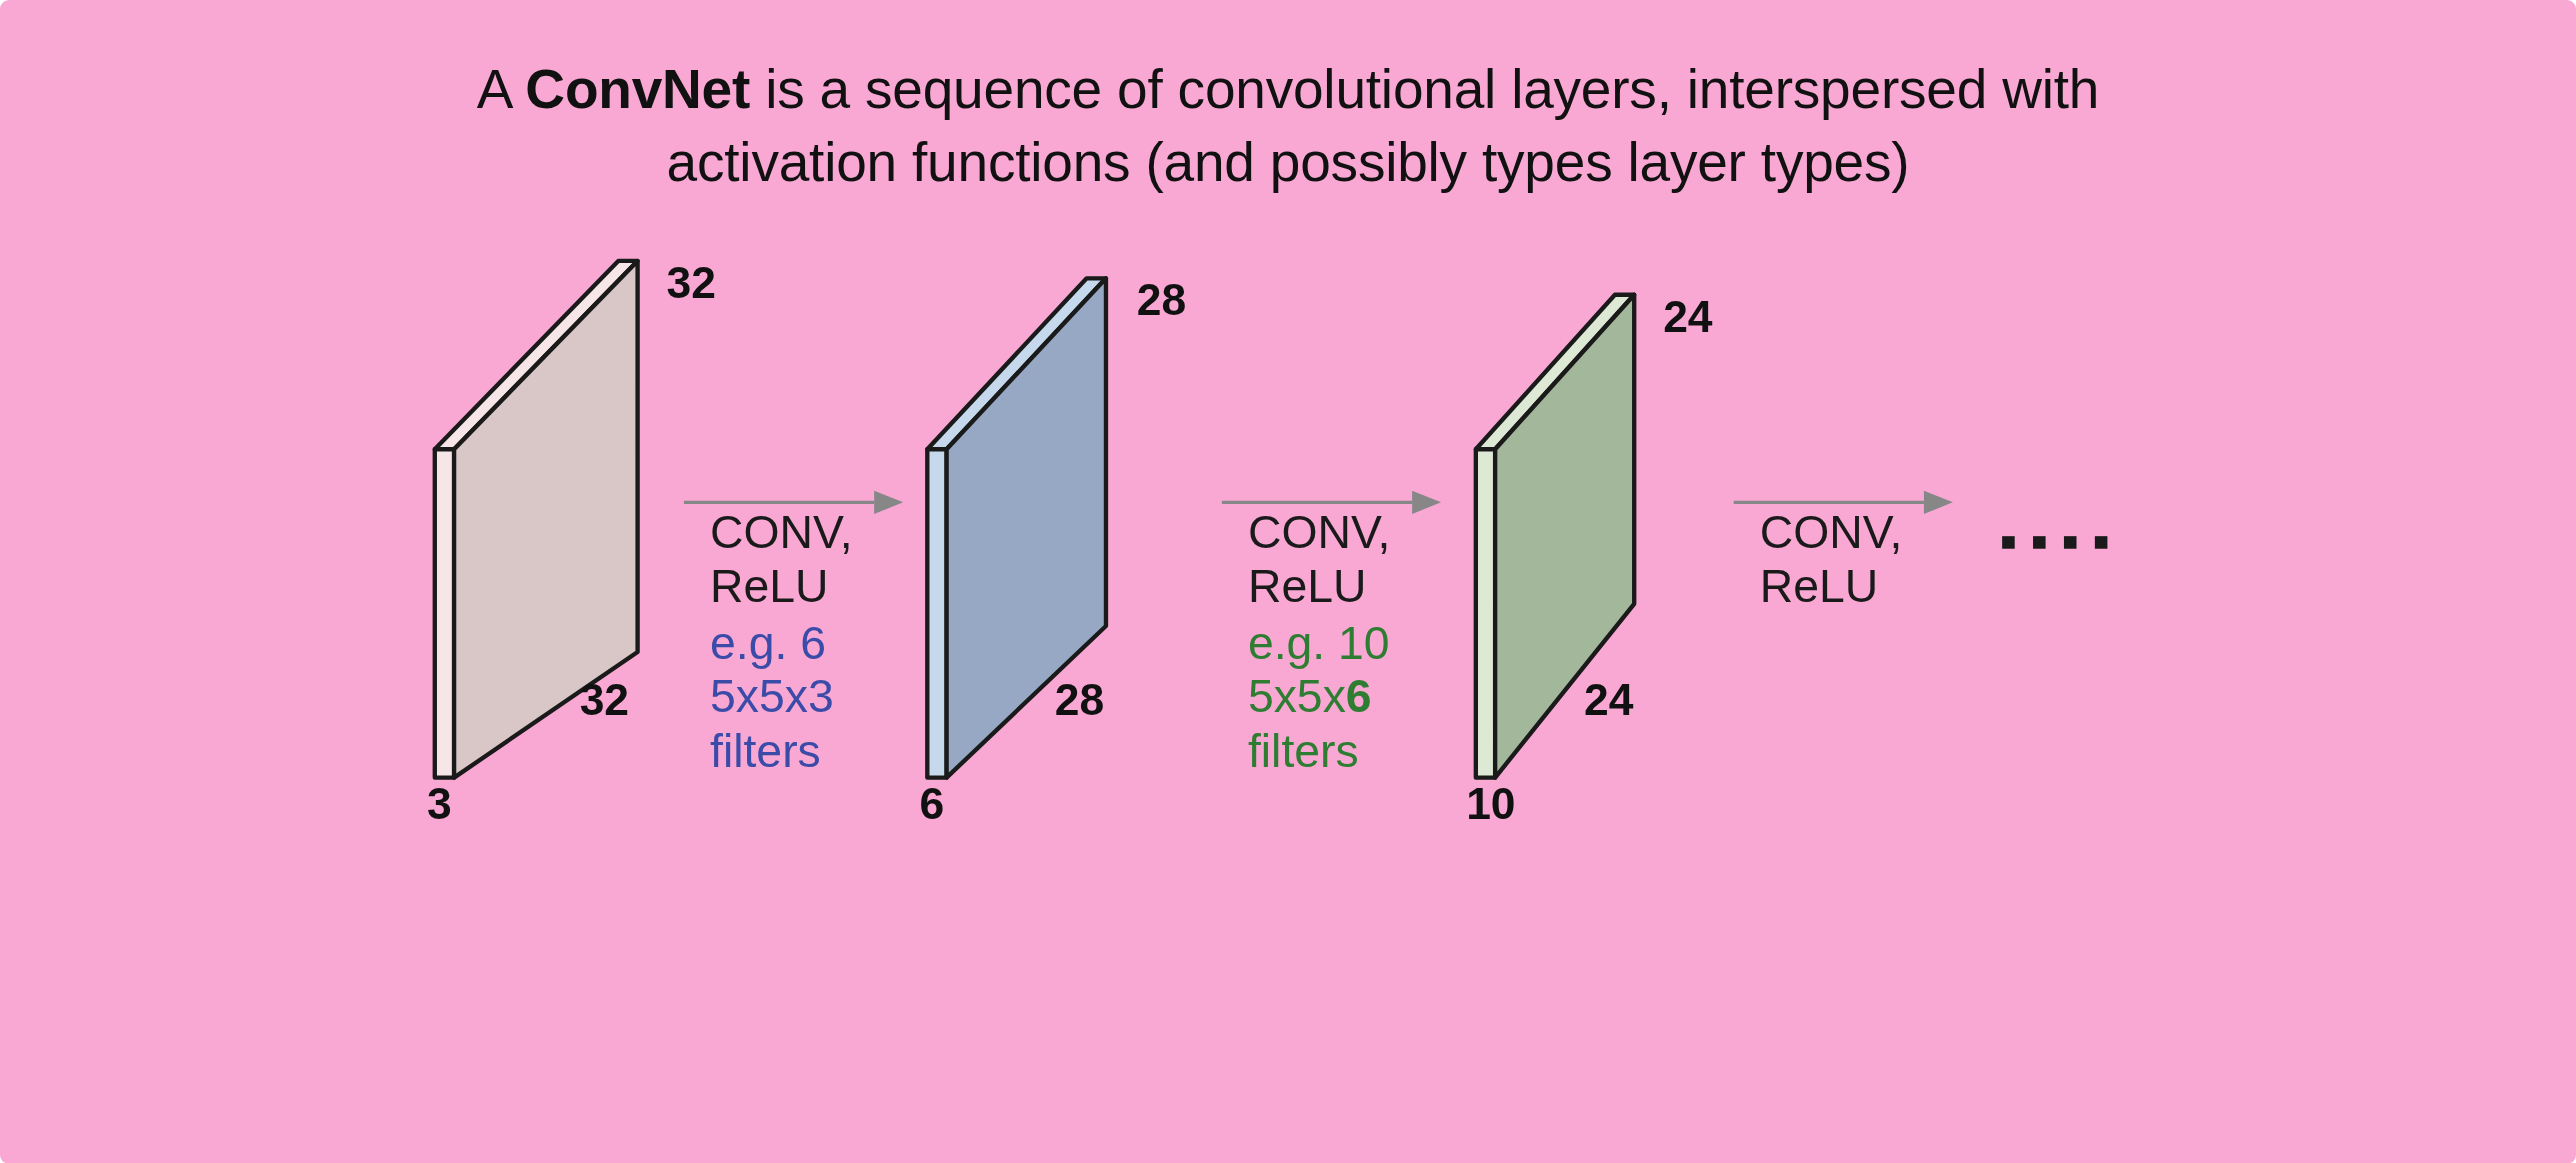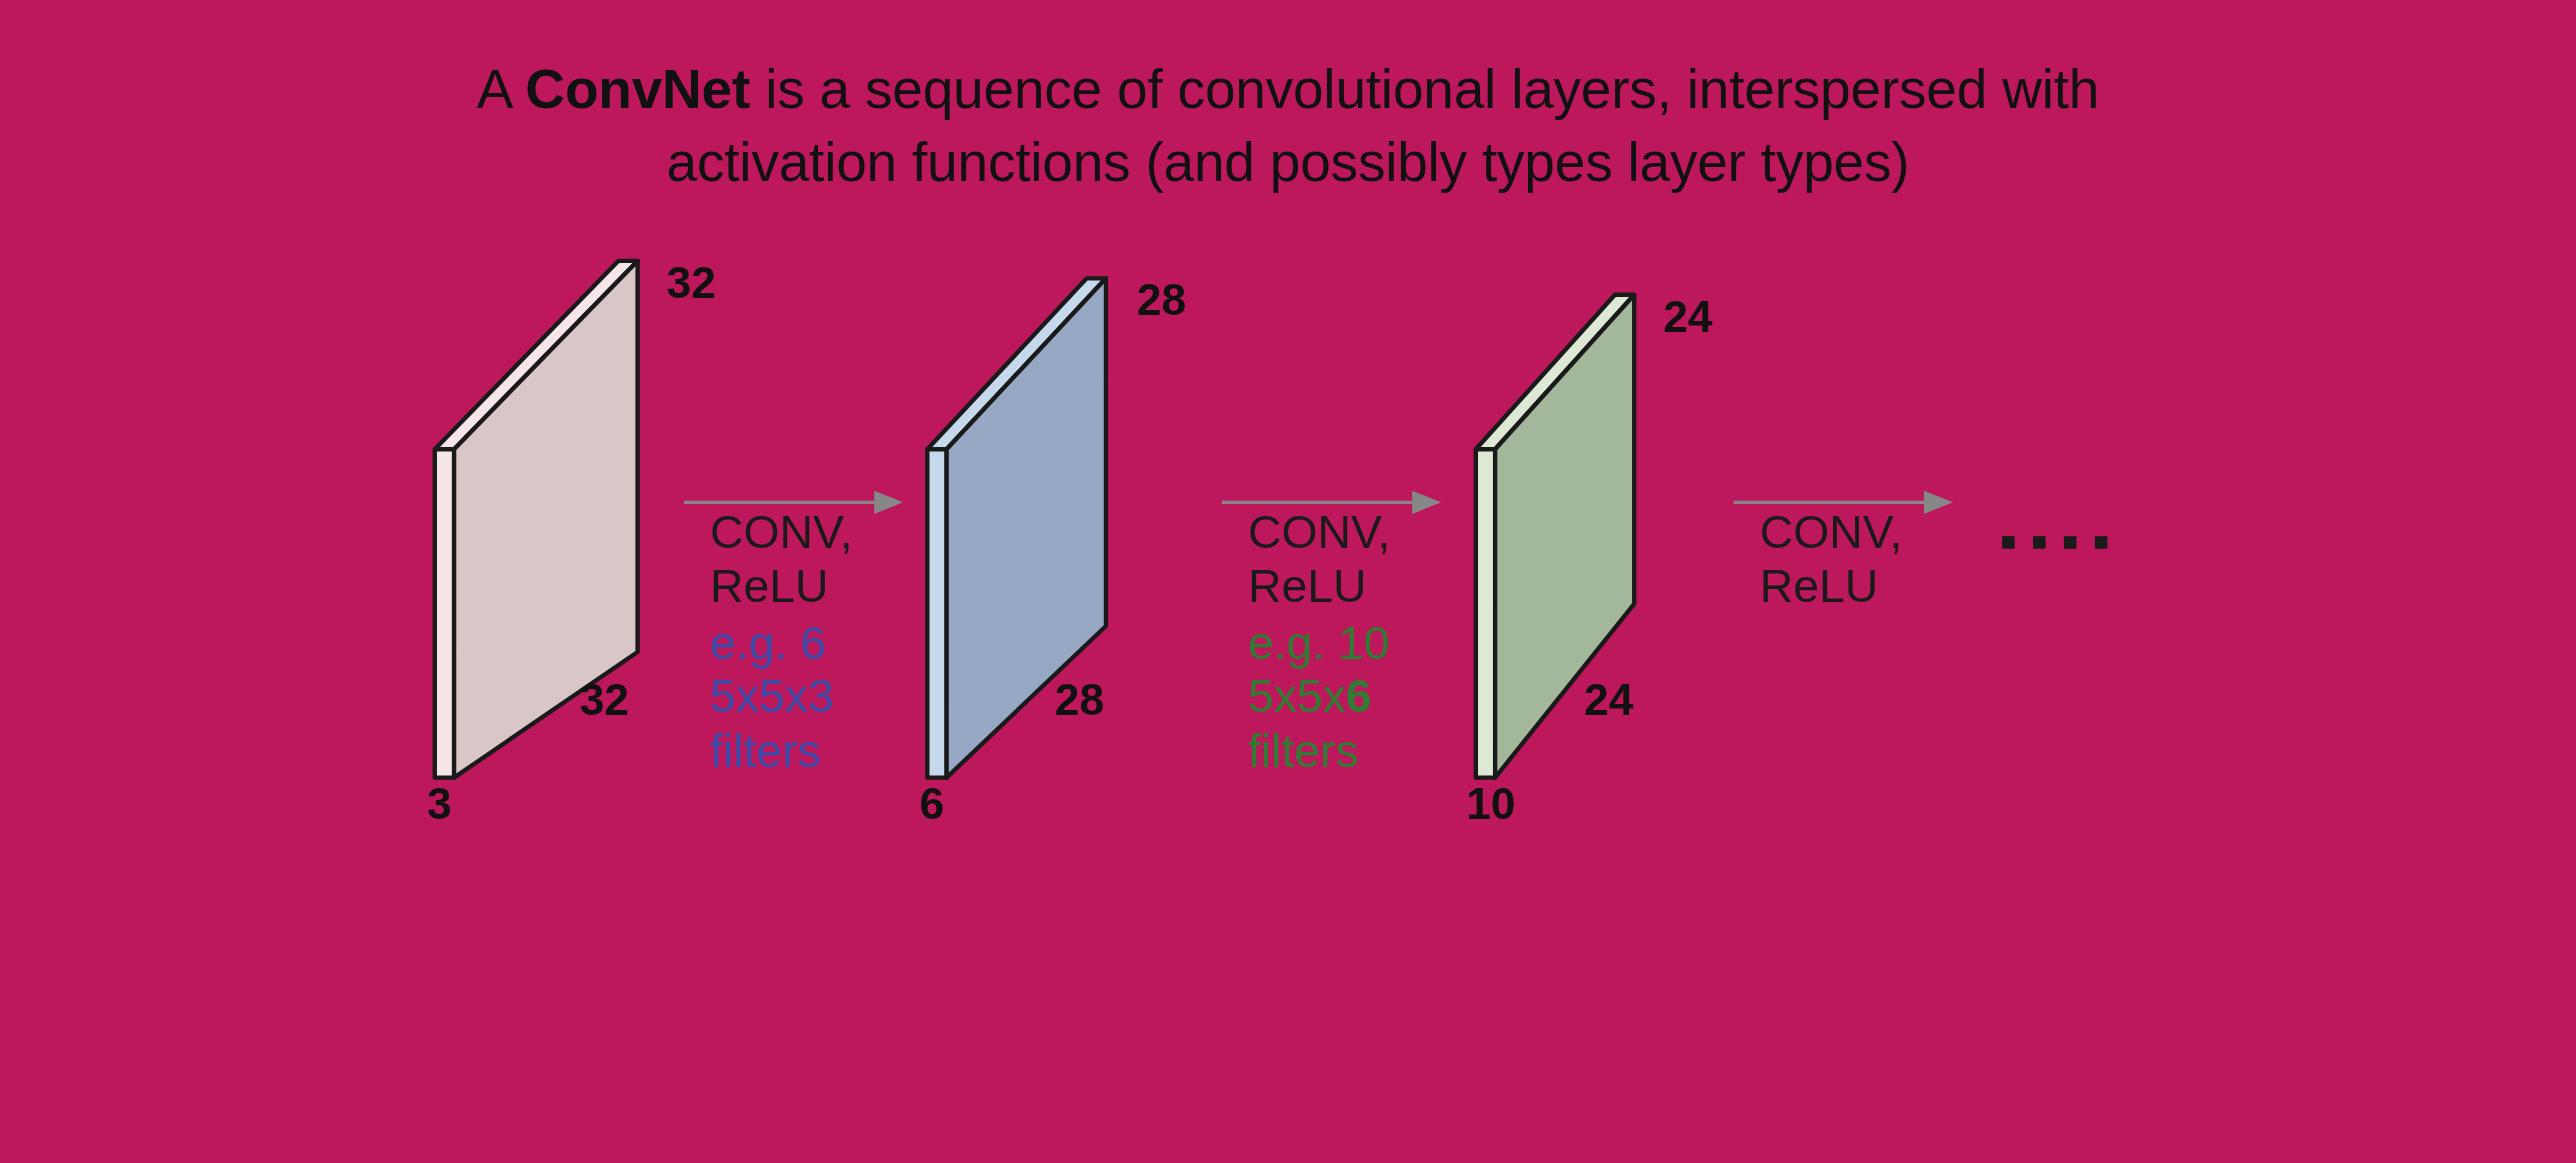--- a/index.html
+++ b/index.html
@@ -9,22 +9,23 @@
     background: #ffffff;
   }
   body {
     font-family: "Liberation Sans", sans-serif;
     color: #000000;
   }
   #slide {
     position: relative;
     width: 2576px;
     height: 1164px;
-    background: #be185d;
+    background: #f9a8d4;
     overflow: hidden;
+    border-radius: 9px;
   }
 
   
   .title-block {
     position: absolute;
     left: 0;
     top: 53px;
     width: 2576px;
     text-align: center;
     font-size: 55px;

